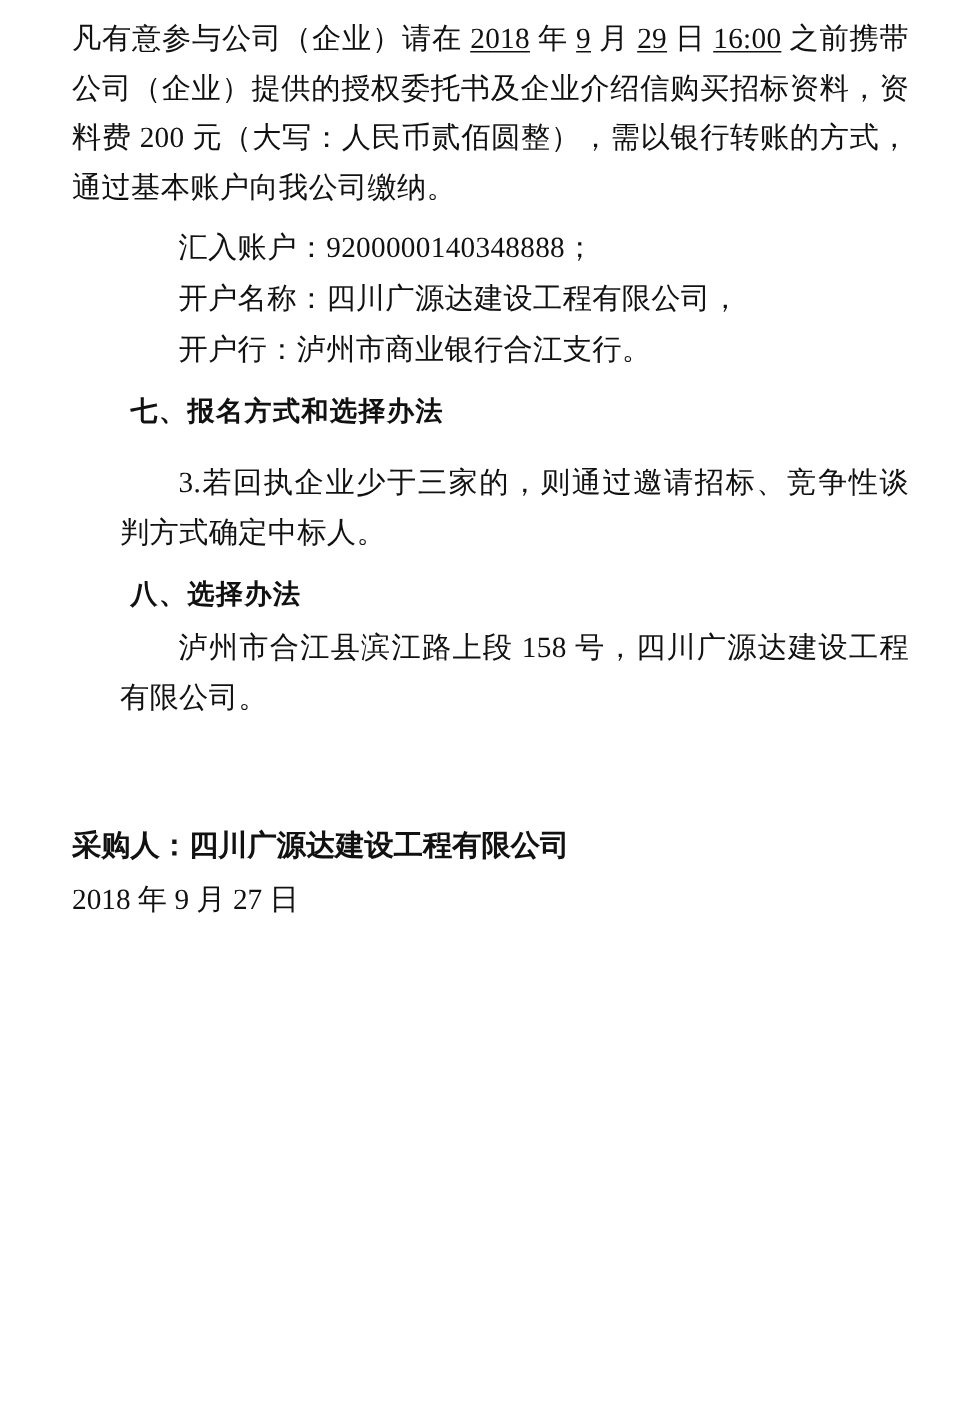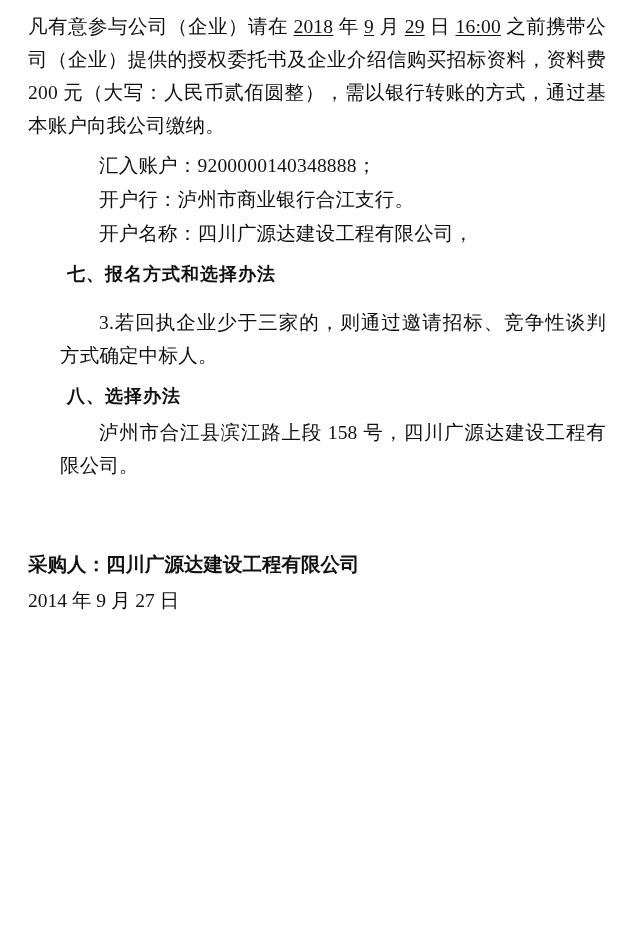--- a/index.html
+++ b/index.html
@@ -12,21 +12,21 @@
     height: 939px;
     font-family: "Liberation Serif", "DejaVu Serif", serif;
     color: #111111;
     overflow: hidden;
   }
   .page {
     position: relative;
     width: 644px;
     height: 939px;
     box-sizing: border-box;
-    padding: 10px 38px 10px 28px;
+    padding: 10px 38px 10px 48px;
   }
   .para {
     font-size: 19.5px;
     line-height: 33px;
     text-align: justify;
     text-justify: inter-ideograph;
     margin: 0 0 1px 0;
     letter-spacing: 0.2px;
   }
   .indent {
@@ -72,36 +72,36 @@
 
 <div class="page">
 
   <p class="para">
     <span>凡有意参与公司（企业）请在 </span><span class="u">2018</span><span> 年 </span><span class="u">9</span><span> 月 </span><span class="u">29</span><span> 日 </span><span class="u">16:00</span><span> 之前携带公司（企业）提供的授权委托书及企业介绍信购买招标资料，资料费 200 元（大写：人民币贰佰圆整），需以银行转账的方式，通过基本账户向我公司缴纳。</span>
   </p>
 
   <div class="gap-sm"></div>
 
   <p class="para indent">汇入账户：9200000140348888；</p>
+  <p class="para indent">开户名称：四川广源达建设工程有限公司，</p>
   <p class="para indent">开户行：泸州市商业银行合江支行。</p>
-  <p class="para indent">开户名称：四川广源达建设工程有限公司，</p>
 
   <h2 class="heading">七、报名方式和选择办法</h2>
 
   <div class="gap-sm"></div>
   <div class="gap-sm"></div>
   <p class="para indent">3.若回执企业少于三家的，则通过邀请招标、竞争性谈判方式确定中标人。</p>
 
   <h2 class="heading">八、选择办法</h2>
 
   <p class="para indent">泸州市合江县滨江路上段 158 号，四川广源达建设工程有限公司。</p>
 
   <div class="gap-sm"></div>
 
 
   <div class="sign-block">
     <div>
       <span class="bold">采购人：</span><span class="bold">四川广源达建设工程有限公司</span>
     </div>
-    <div class="sign-line2">2014 年 9 月 27 日</div>
+    <div class="sign-line2">2018 年 9 月 27 日</div>
   </div>
 
 </div>
 
 </body></html>

